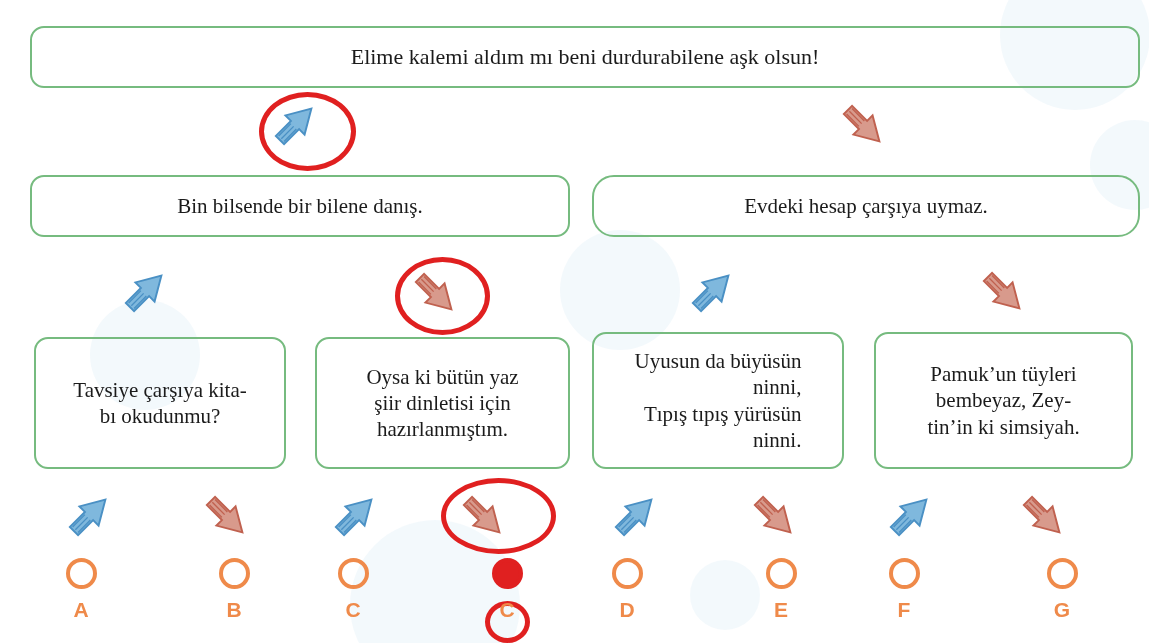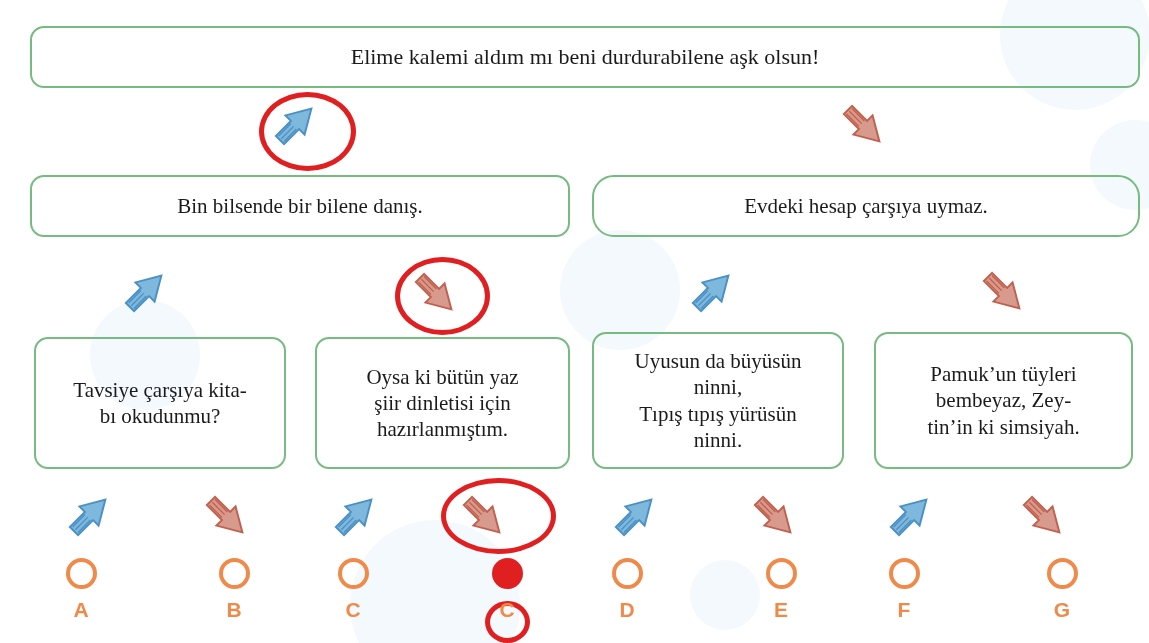--- a/index.html
+++ b/index.html
@@ -52,21 +52,21 @@
     font-size: 21px;
     line-height: 1.25;
     padding: 6px 12px;
   }
   .box.top  { left: 18px;  top: 26px;  width: 1110px; height: 62px; font-size: 22px; }
   .box.m1   { left: 18px;  top: 175px; width: 540px;  height: 62px; }
   .box.m2   { left: 580px; top: 175px; width: 548px;  height: 62px; border-radius: 22px; }
 
   .box.l1   { left: 22px;  top: 337px; width: 252px;  height: 132px; }
   .box.l2   { left: 303px; top: 337px; width: 255px;  height: 132px; }
-  .box.l3   { left: 580px; top: 332px; width: 252px;  height: 137px; }
+  .box.l3   { left: 580px; top: 332px; width: 252px;  height: 137px; text-align: right; }
   .box.l4   { left: 862px; top: 332px; width: 259px;  height: 137px; }
 
   .box .txt { display: block; white-space: pre-line; }
 
   
   .arrow {
     position: absolute;
     width: 58px;
     height: 58px;
   }

